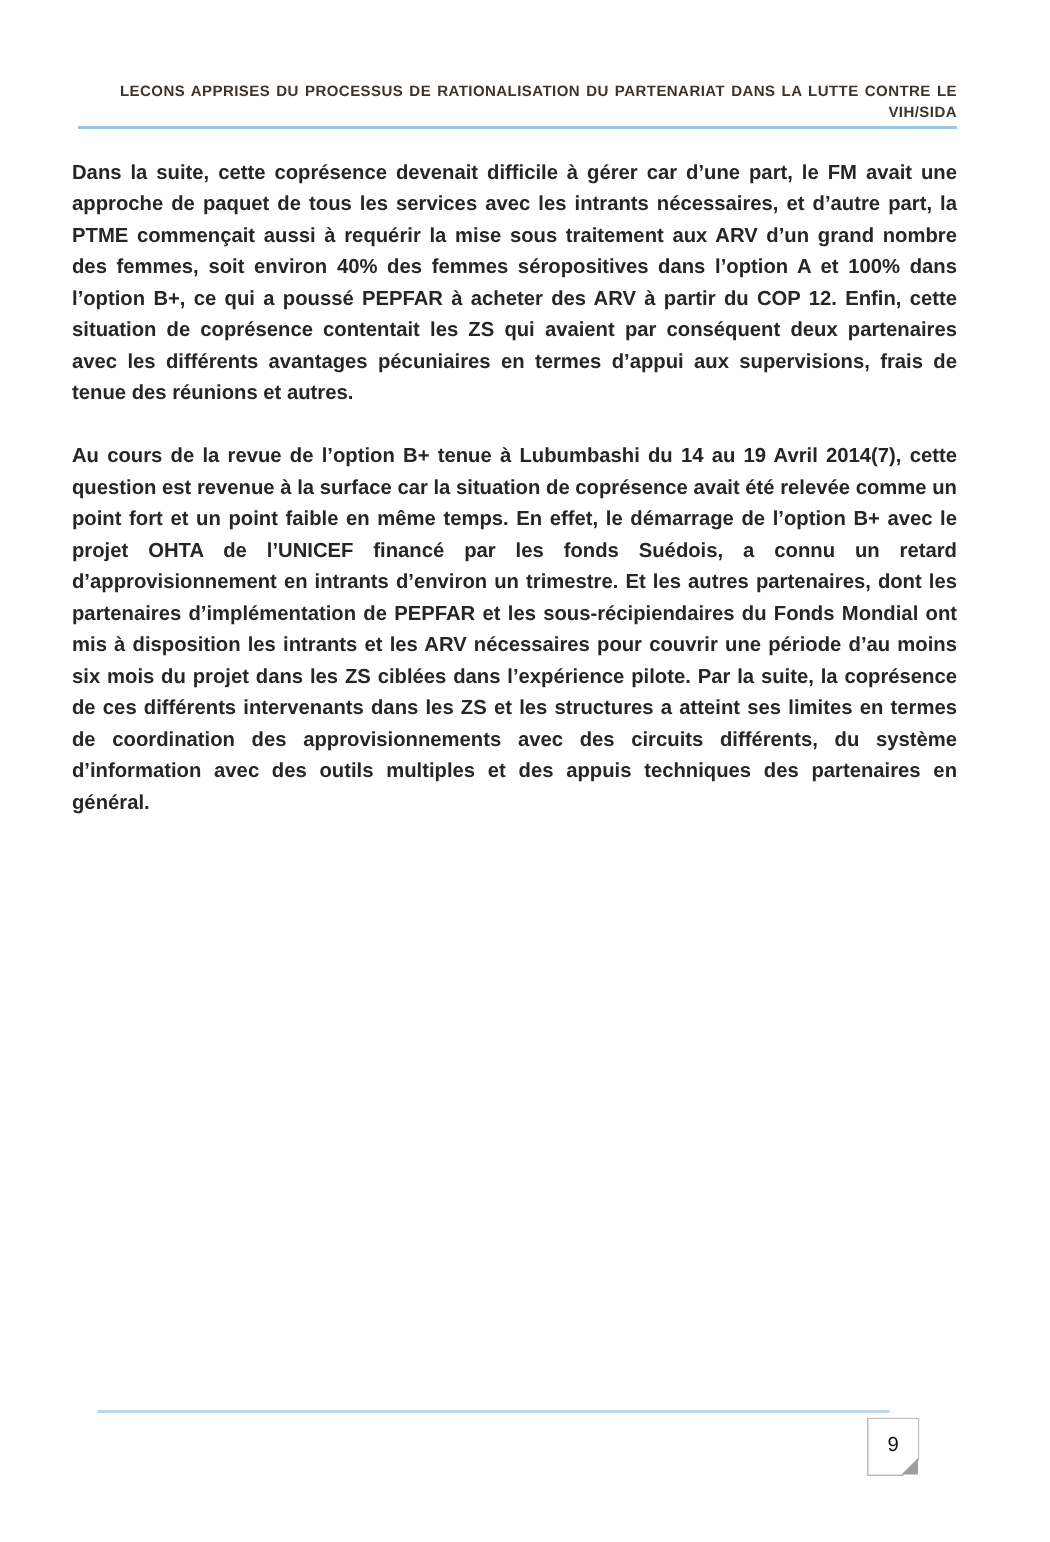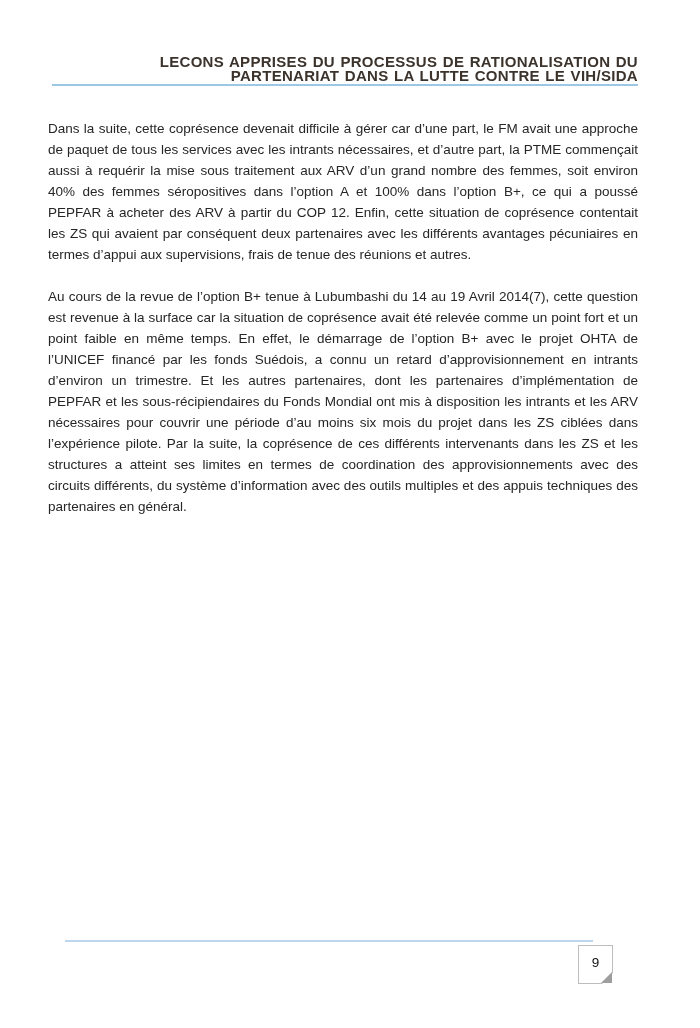--- a/index.html
+++ b/index.html
@@ -16,21 +16,21 @@
     font-family: "Liberation Sans", sans-serif;
   }
 
   
   .hdr-text {
     position: absolute;
     left: 48px;
     right: 62px;
     top: 55px;
     text-align: right;
-    font-size: 15px;
+    font-size: 10px;
     font-weight: bold;
     line-height: 14px;
     letter-spacing: 0.3px;
     color: var(--header-text, #3B332C);
     word-spacing: 1px;
   }
   .hdr-rule {
     position: absolute;
     left: 52px;
     right: 62px;
@@ -44,21 +44,22 @@
     position: absolute;
     left: 48px;
     right: 62px;
     top: 104px;
     font-size: 13.5px;
     line-height: 21px;
     text-align: justify;
     color: var(--body-text, #262626);
   }
   .body-text p {
-    margin: 14px 0 21px 0;
+    margin: 0 0 21px 0;
+    font-weight: bold;
   }
 
   
   .ftr-rule {
     position: absolute;
     left: 65px;
     top: 940px;
     width: 528px;
     height: 2px;
     background: var(--footer-rule, #BDD7EE);

